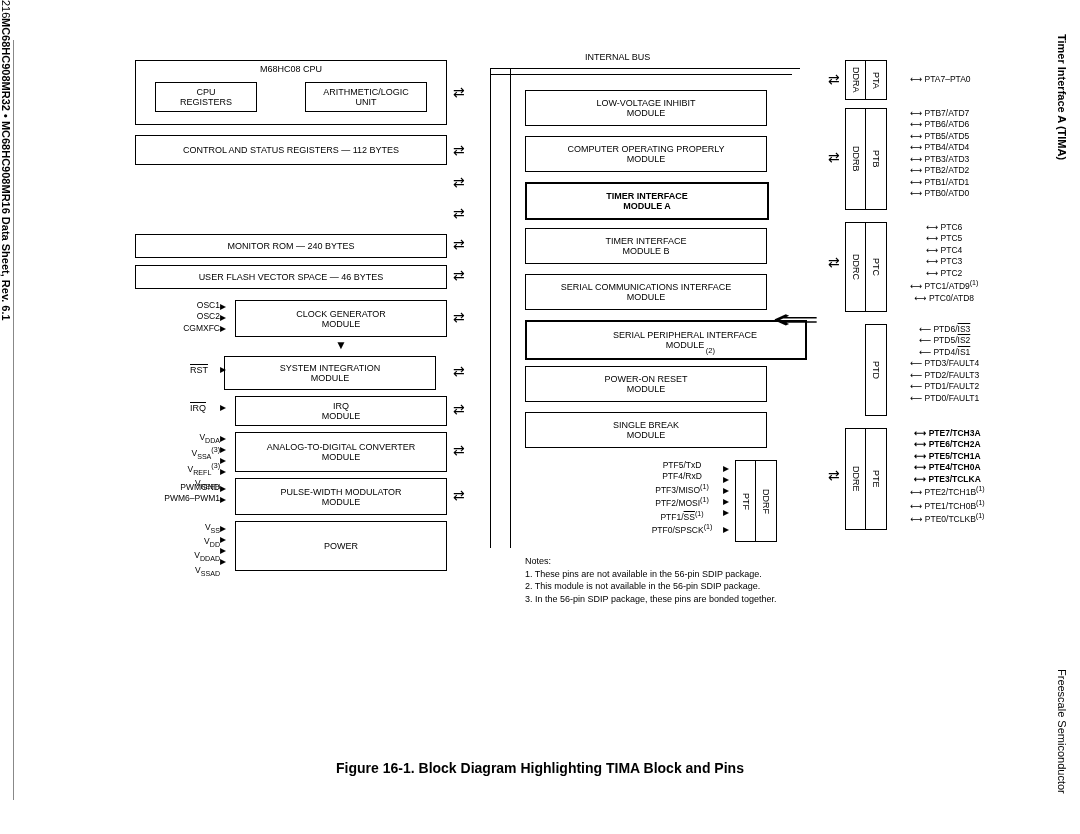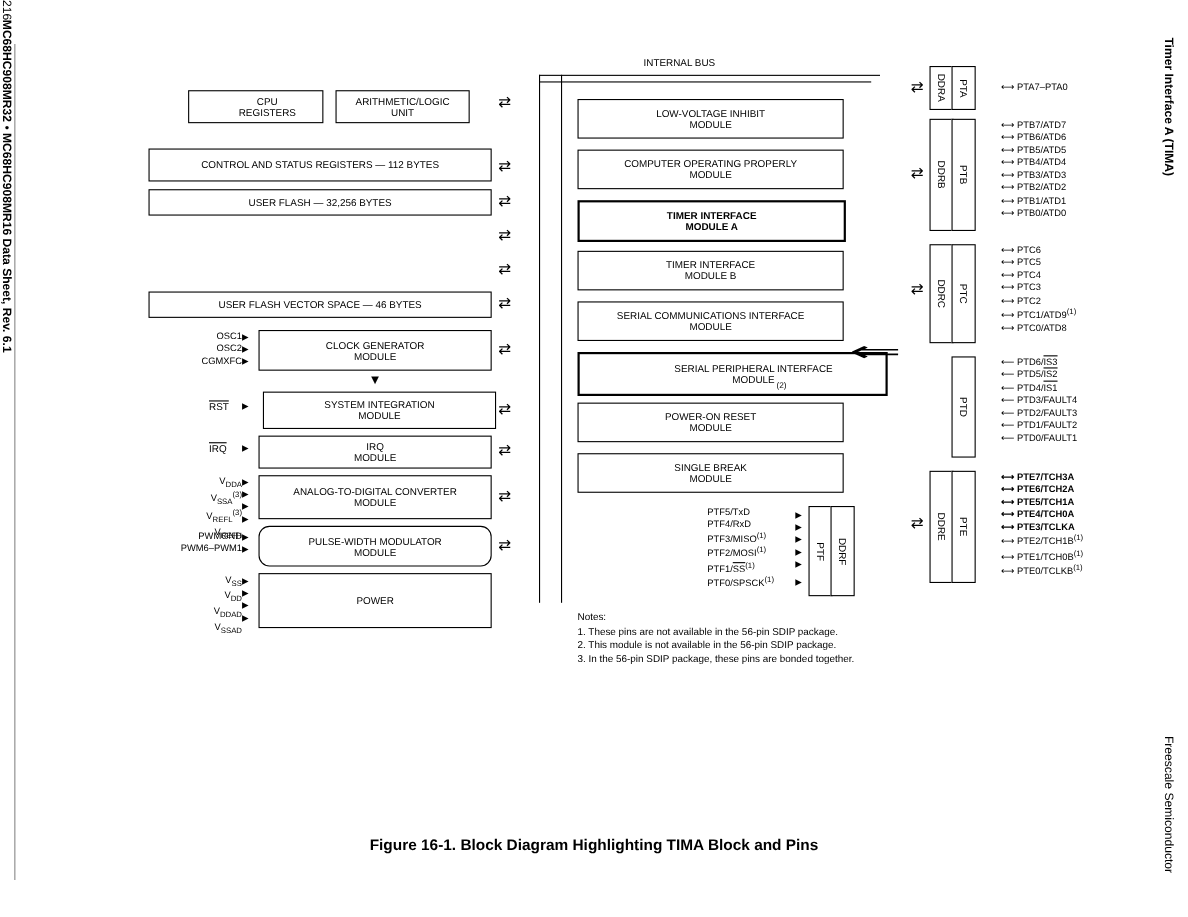--- a/index.html
+++ b/index.html
@@ -10,21 +10,21 @@
   .pgn{left:58px;top:70px;font-size:11px;writing-mode:vertical-rl;}
   .datasheet{left:58px;top:200px;font-size:11px;font-weight:bold;writing-mode:vertical-rl;}
   .caption{position:absolute;left:0;right:0;bottom:58px;text-align:center;font-size:14px;font-weight:bold;}
   .diagram{position:absolute;left:95px;top:60px;width:935px;height:670px;font-size:9px;}
   .box{position:absolute;border:1px solid #000;display:flex;align-items:center;justify-content:center;text-align:center;background:#fff;}
   .thick{border-width:2.5px;}
   .label{position:absolute;white-space:nowrap;}
   .arrow{position:absolute;font-size:12px;line-height:1;}
   .darrow{position:absolute;font-size:14px;line-height:1;}
   .vert{writing-mode:vertical-rl;display:flex;align-items:center;justify-content:center;}
-  .pinlist{position:absolute;display:flex;flex-direction:column;gap:0px;font-size:8.5px;}
+  .pinlist{position:absolute;display:flex;flex-direction:column;gap:0px;font-size:8.5px;text-align:center;}
   .pinlist span{white-space:nowrap;line-height:1.35;}
   .pinlist.bold span.b{font-weight:bold;}
   .notes{position:absolute;font-size:9px;line-height:1.4;}
   .ov{text-decoration:overline;}
   .vline{position:absolute;width:0;border-left:1px solid #000;}
   .hline{position:absolute;height:0;border-top:1px solid #000;}
 </style>
 </head>
 <body>
 
@@ -32,37 +32,40 @@
 
   <div class="side-text hdr-r">Timer Interface A (TIMA)</div>
   <div class="side-text foot-r">Freescale Semiconductor</div>
   <div class="side-text" style="left:13px;top:40px;height:760px;border-right:1px solid #888;"></div>
   <div class="pgn">216</div>
   <div class="datasheet">MC68HC908MR32 • MC68HC908MR16 Data Sheet, Rev. 6.1</div>
   <div class="caption">Figure 16-1. Block Diagram Highlighting TIMA Block and Pins</div>
 
   <div class="diagram">
 
-    <div class="box" style="left:76px;top:22px;width:100px;height:28px;white-space:pre-line;padding-left:21px;">CPU
+    <div class="box" style="left:40px;top:0;width:310px;height:60px;align-items:flex-start;padding-top:3px;">
+      <span>M68HC08 CPU</span>
+    </div>
+    <div class="box" style="left:60px;top:22px;width:100px;height:28px;white-space:pre-line;">CPU
 REGISTERS</div>
     <div class="box" style="left:210px;top:22px;width:120px;height:28px;white-space:pre-line;">ARITHMETIC/LOGIC
 UNIT</div>
 
     <div class="box" style="left:40px;top:75px;width:310px;height:28px;">CONTROL AND STATUS REGISTERS — 112 BYTES</div>
-    <div class="box" style="left:40px;top:112px;width:310px;height:22px;">USER FLASH — 32,256 BYTES</div>
+    <div class="box" style="left:40px;top:174px;width:310px;height:22px;">MONITOR ROM — 240 BYTES</div>
     <div class="box" style="left:40px;top:205px;width:310px;height:22px;">USER FLASH VECTOR SPACE — 46 BYTES</div>
     <div class="box" style="left:140px;top:240px;width:210px;height:35px;white-space:pre-line;">CLOCK GENERATOR
 MODULE</div>
-    <div class="box" style="left:144px;top:296px;width:210px;height:32px;white-space:pre-line;">SYSTEM INTEGRATION
+    <div class="box" style="left:129px;top:296px;width:210px;height:32px;white-space:pre-line;">SYSTEM INTEGRATION
 MODULE</div>
     <div class="box" style="left:140px;top:336px;width:210px;height:28px;white-space:pre-line;">IRQ
 MODULE</div>
     <div class="box" style="left:140px;top:372px;width:210px;height:38px;white-space:pre-line;">ANALOG-TO-DIGITAL CONVERTER
 MODULE</div>
-    <div class="box" style="left:140px;top:418px;width:210px;height:35px;white-space:pre-line;border-radius:10px;">PULSE-WIDTH MODULATOR
+    <div class="box" style="left:140px;top:418px;width:210px;height:35px;white-space:pre-line;">PULSE-WIDTH MODULATOR
 MODULE</div>
     <div class="box" style="left:140px;top:461px;width:210px;height:48px;">POWER</div>
 
     <div class="pinlist" style="left:65px;top:240px;text-align:right;width:60px;">
       <span>OSC1</span>
       <span>OSC2</span>
       <span>CGMXFC</span>
     </div>
     <div class="arrow" style="left:125px;top:240px;">▸</div>
     <div class="arrow" style="left:125px;top:251px;">▸</div>
@@ -137,21 +140,21 @@
 MODULE</span>
         <sup style="position:absolute;bottom:3px;right:90px;">(2)</sup>
     </div>
     <div class="box" style="left:430px;top:306px;width:240px;height:34px;white-space:pre-line;">POWER-ON RESET
 MODULE</div>
     <div class="box" style="left:430px;top:352px;width:240px;height:34px;white-space:pre-line;">SINGLE BREAK
 MODULE</div>
 
     <div class="box vert" style="left:640px;top:400px;width:20px;height:80px;">PTF</div>
     <div class="box vert" style="left:660px;top:400px;width:20px;height:80px;">DDRF</div>
-    <div class="pinlist" style="left:548px;top:400px;text-align:left;width:78px;">
+    <div class="pinlist" style="left:548px;top:400px;text-align:center;width:78px;">
       <span>PTF5/TxD</span>
       <span><span>PTF4/RxD</span></span>
       <span><span>PTF3/MISO</span><sup>(1)</sup></span>
       <span><span>PTF2/MOSI</span><sup>(1)</sup></span>
       <span>PTF1/<span class="ov">SS</span><sup>(1)</sup></span>
       <span><span>PTF0/SPSCK</span><sup>(1)</sup></span>
     </div>
     <div class="arrow" style="left:628px;top:402px;">▸</div>
     <div class="arrow" style="left:628px;top:413px;">▸</div>
     <div class="arrow" style="left:628px;top:424px;">▸</div>

